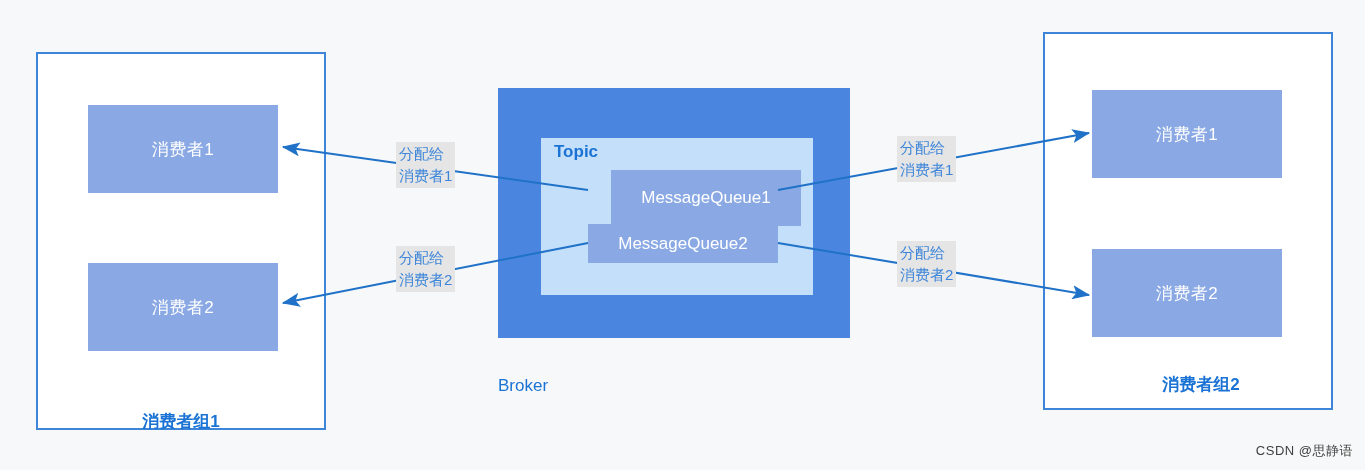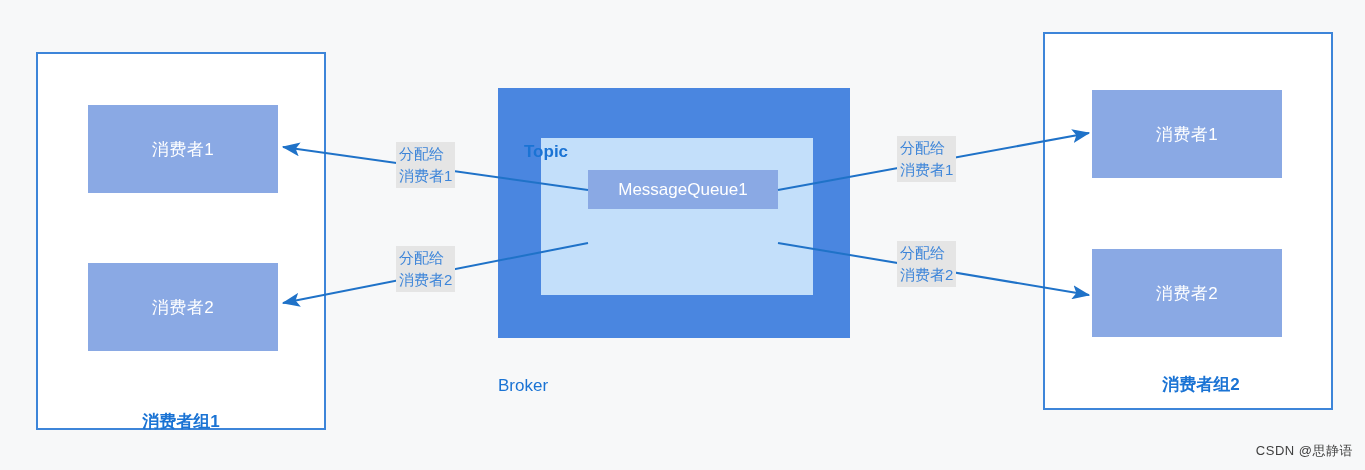--- a/index.html
+++ b/index.html
@@ -70,36 +70,36 @@
   }
   #topic-box {
     position: absolute;
     left: 541px; top: 138px;
     width: 272px; height: 157px;
     background: #c3dffa;
     box-sizing: border-box;
   }
   #topic-label {
     position: absolute;
-    left: 524px; top: 142px;
+    left: 554px; top: 142px;
     color: #1a73d4;
     font-size: 17px;
     font-weight: bold;
   }
   .mq-box {
     position: absolute;
     background: #8aa9e4;
     color: #ffffff;
     font-size: 17px;
     display: flex;
     align-items: center;
     justify-content: center;
     box-sizing: border-box;
   }
-  #mq-box-1 { left: 588px; top: 170px; width: 190px; height: 39px; }
+  #mq-box-1 { left: 611px; top: 170px; width: 190px; height: 56px; }
   #mq-box-2 { left: 588px; top: 224px; width: 190px; height: 39px; }
 
   #broker-caption {
     position: absolute;
     left: 498px; top: 376px;
     width: 352px;
     color: #1a73d4;
     font-size: 17px;
     font-weight: normal;
   }
@@ -156,20 +156,23 @@
   <div id="broker-box"></div>
 
   <div id="topic-box"></div>
 
   <div id="topic-label">Topic</div>
 
   <div class="mq-box" id="mq-box-1">
     <span>MessageQueue1</span>
   </div>
 
+  <div class="mq-box" id="mq-box-2">
+    <span>MessageQueue2</span>
+  </div>
 
   <div id="broker-caption">Broker</div>
 
   <div class="group-box" id="group-box-right"></div>
 
   <div class="consumer-box" id="consumer-r1">
     <span>消费者1</span>
   </div>
 
   <div class="consumer-box" id="consumer-r2">

